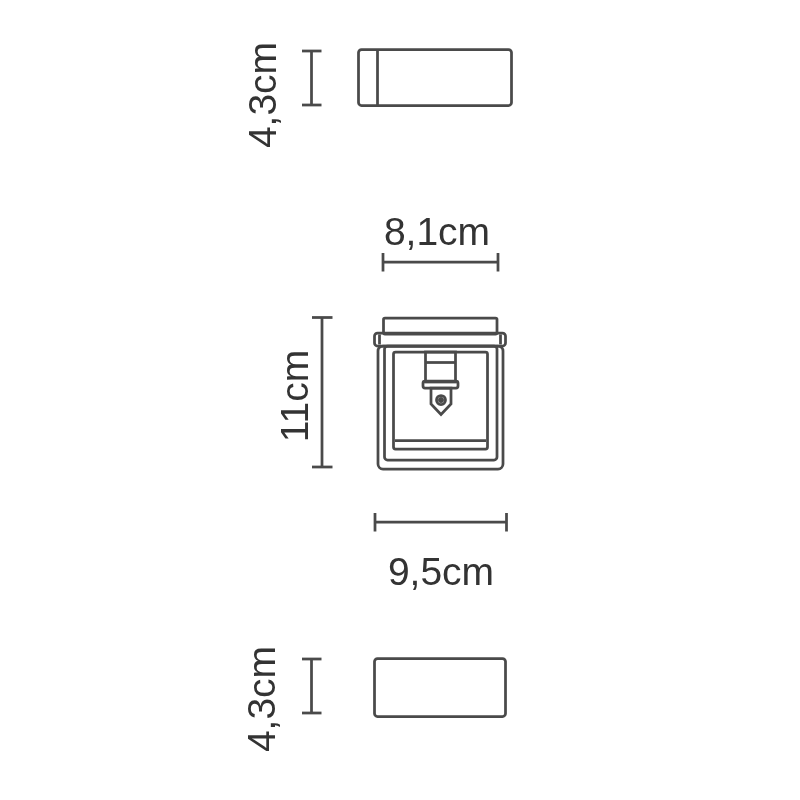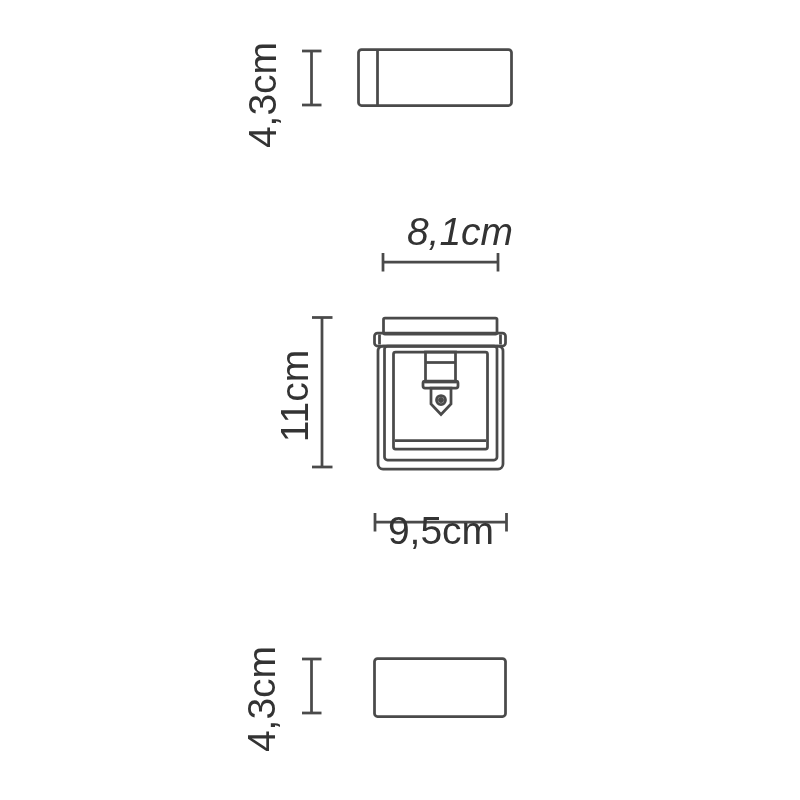--- a/index.html
+++ b/index.html
@@ -84,21 +84,21 @@
         <line x1="311.5" y1="659" x2="311.5" y2="713"></line>
         <line x1="302" y1="659" x2="321.5" y2="659"></line>
         <line x1="302" y1="713" x2="321.5" y2="713"></line>
       </g>
       <rect x="374.5" y="658.5" width="131" height="58" rx="3"></rect>
     </g>
   </svg>
 
   <div class="dim-label vert" style="left:262px;top:95px;">4,3cm</div>
 
-  <div class="dim-label" style="left:460px;top:231px;font-style:italic;">8,1cm</div>
+  <div class="dim-label" style="left:437px;top:231px;">8,1cm</div>
 
   <div class="dim-label vert" style="left:294px;top:396px;">11cm</div>
 
-  <div class="dim-label" style="left:441px;top:530px;">9,5cm</div>
+  <div class="dim-label" style="left:441px;top:571px;">9,5cm</div>
 
   <div class="dim-label vert" style="left:261px;top:699px;">4,3cm</div>
 
 </div>
 
 </body></html>

